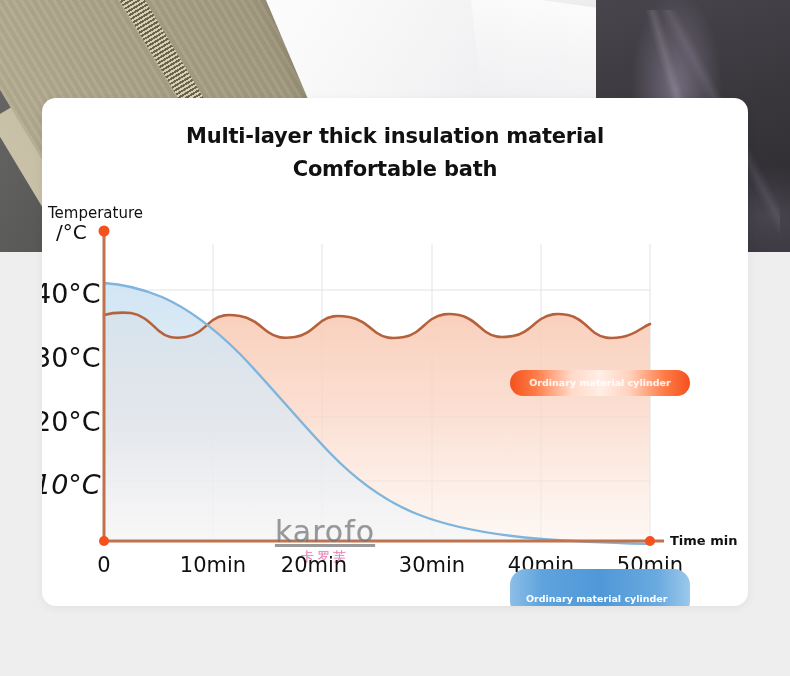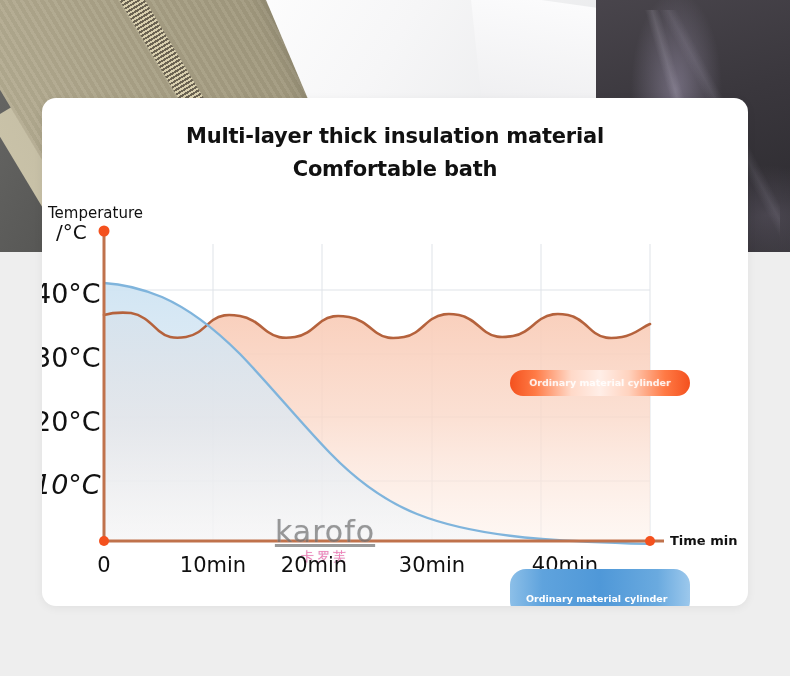--- a/index.html
+++ b/index.html
@@ -348,21 +348,22 @@
 
       <div class="ax-label ytick" style="left:-8px; top:180px;">40°C</div>
       <div class="ax-label ytick" style="left:-8px; top:244px;">30°C</div>
       <div class="ax-label ytick" style="left:-8px; top:308px;">20°C</div>
       <div class="ax-label ytick" style="left:-8px; top:371px;font-style:italic;">10°C</div>
 
       <div class="ax-label xtick" style="left:17px; top:455px;">0</div>
       <div class="ax-label xtick" style="left:126px; top:455px;">10min</div>
       <div class="ax-label xtick" style="left:227px; top:455px;">20min</div>
       <div class="ax-label xtick" style="left:345px; top:455px;text-align:center;">30min</div>
-      <div class="ax-label xtick" style="left:478px; top:455px;">40min</div>
+      <div class="ax-label xtick" style="left:454px; top:455px;">40min</div>
+      <div class="ax-label xtick" style="left:563px; top:455px;">50min</div>
 
       <div class="legend legend-orange">
         <span class="legend-text">Ordinary material cylinder</span>
       </div>
       <div class="legend legend-blue">
         <span class="legend-text">Ordinary material cylinder body</span>
       </div>
 
     </div>
   </div>

